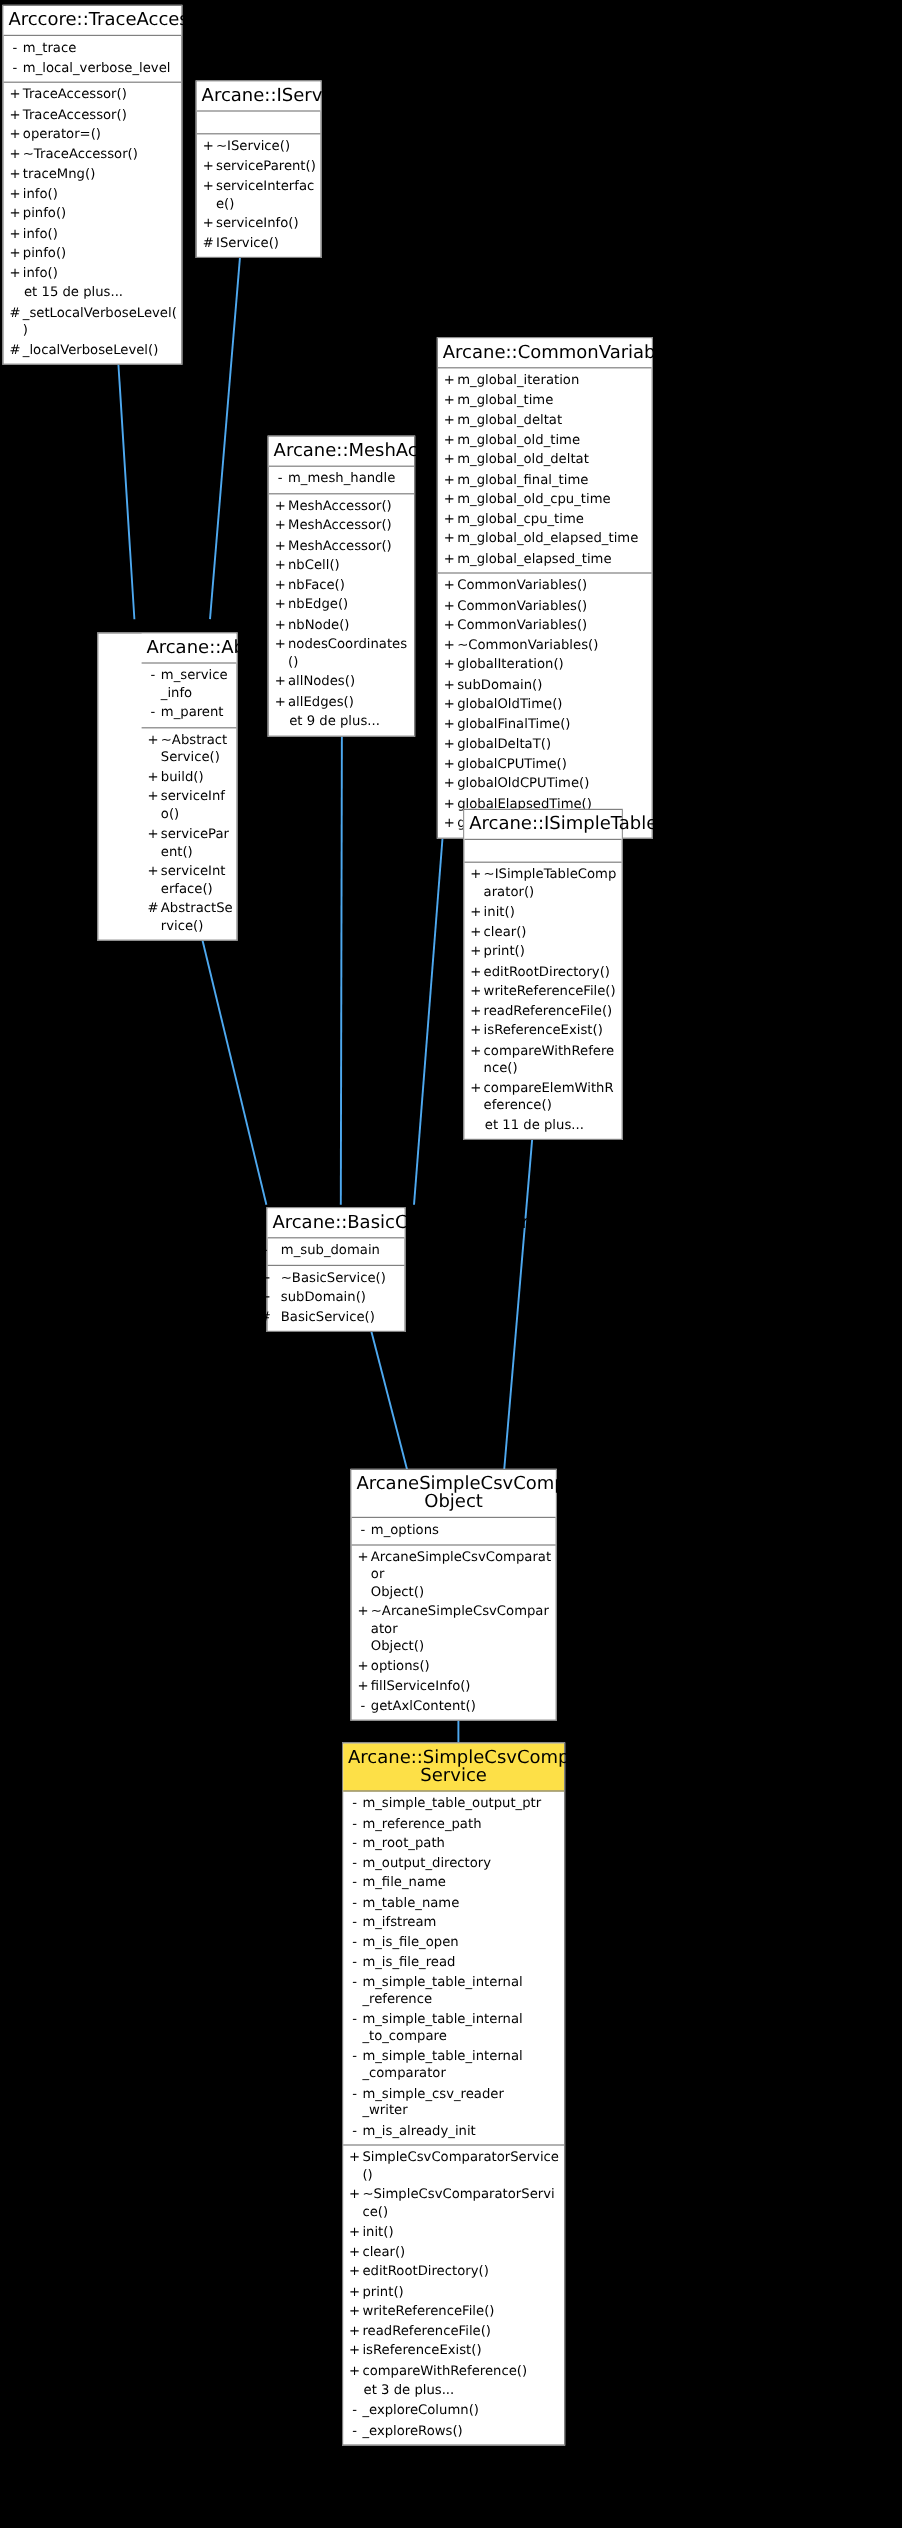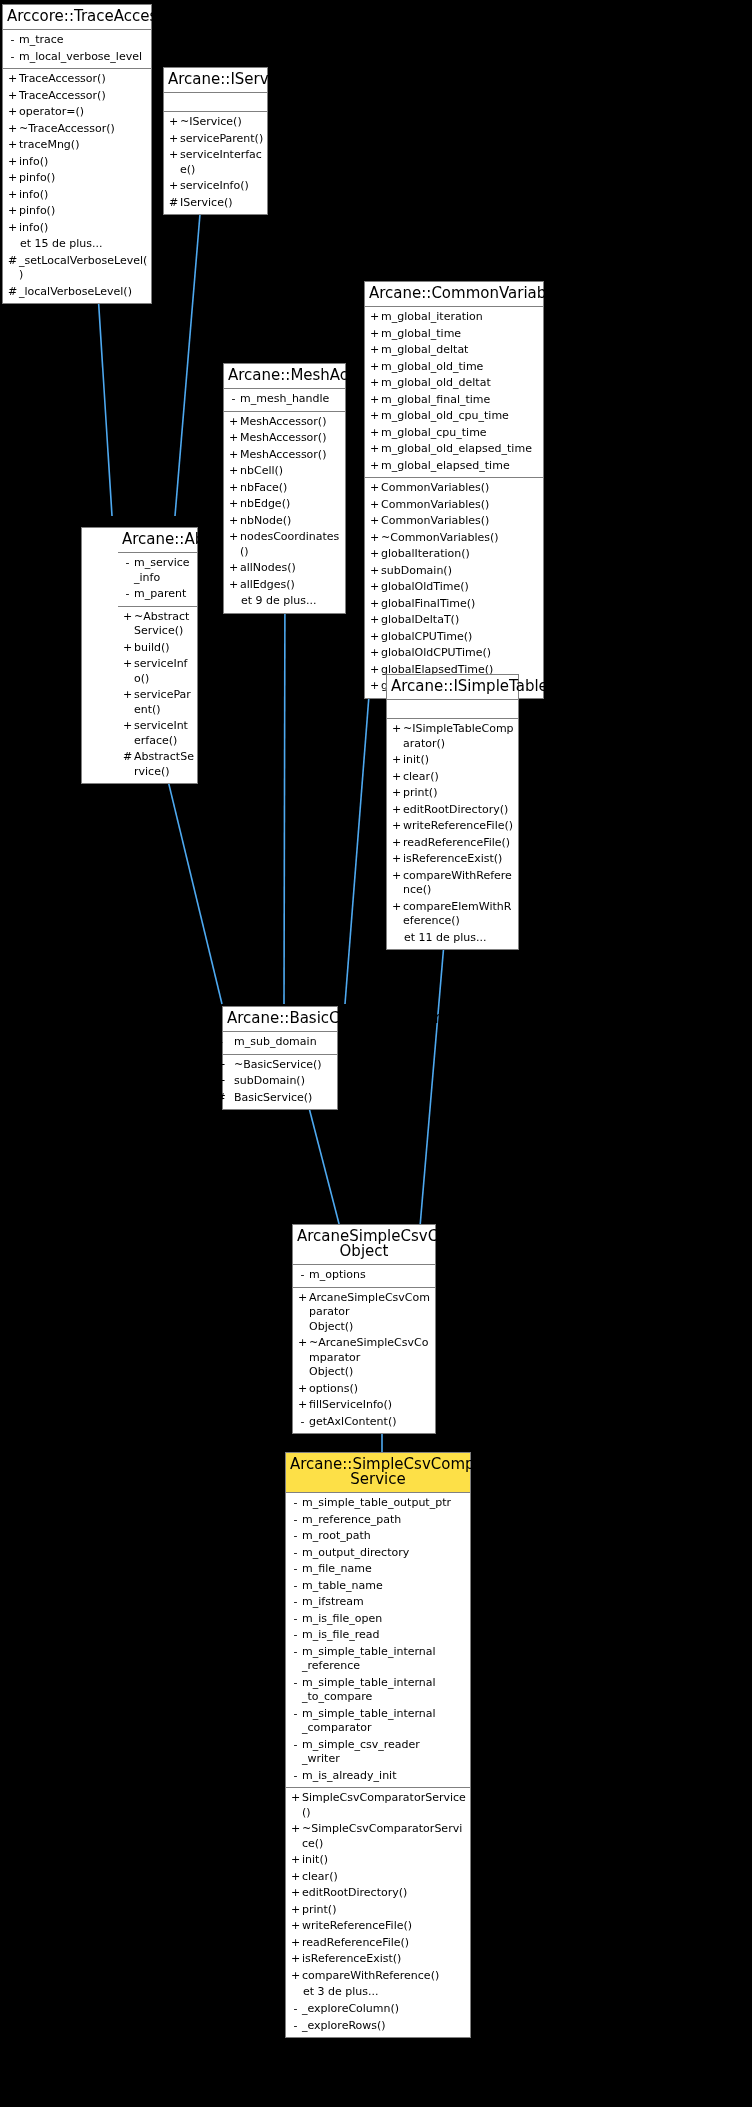--- a/index.html
+++ b/index.html
@@ -481,21 +481,21 @@
         <span class="uml-vis">+</span>
         <span class="uml-name">compareElemWithReference()</span>
       </div>
       <div class="uml-row more">
         <span class="uml-vis"></span>
         <span class="uml-name">et 11 de plus...</span>
       </div>
     </div>
   </div>
 
-  <div class="uml-node" style="left:292px; top:1224px; width:144px;">
+  <div class="uml-node" style="left:292px; top:1224px; width:172px;">
     <div class="uml-title">ArcaneSimpleCsvComparator
 Object</div>
     <div class="uml-compartment">
       <div class="uml-row">
         <span class="uml-vis">-</span>
         <span class="uml-name">m_options</span>
       </div>
     </div>
     <div class="uml-compartment">
       <div class="uml-row">

